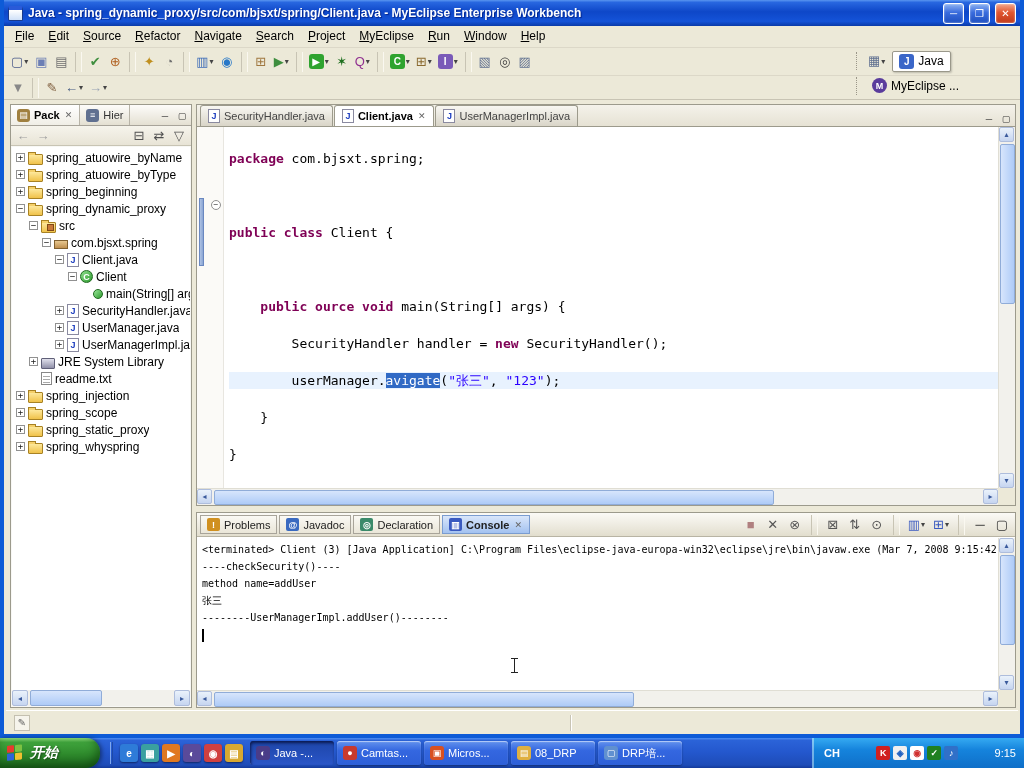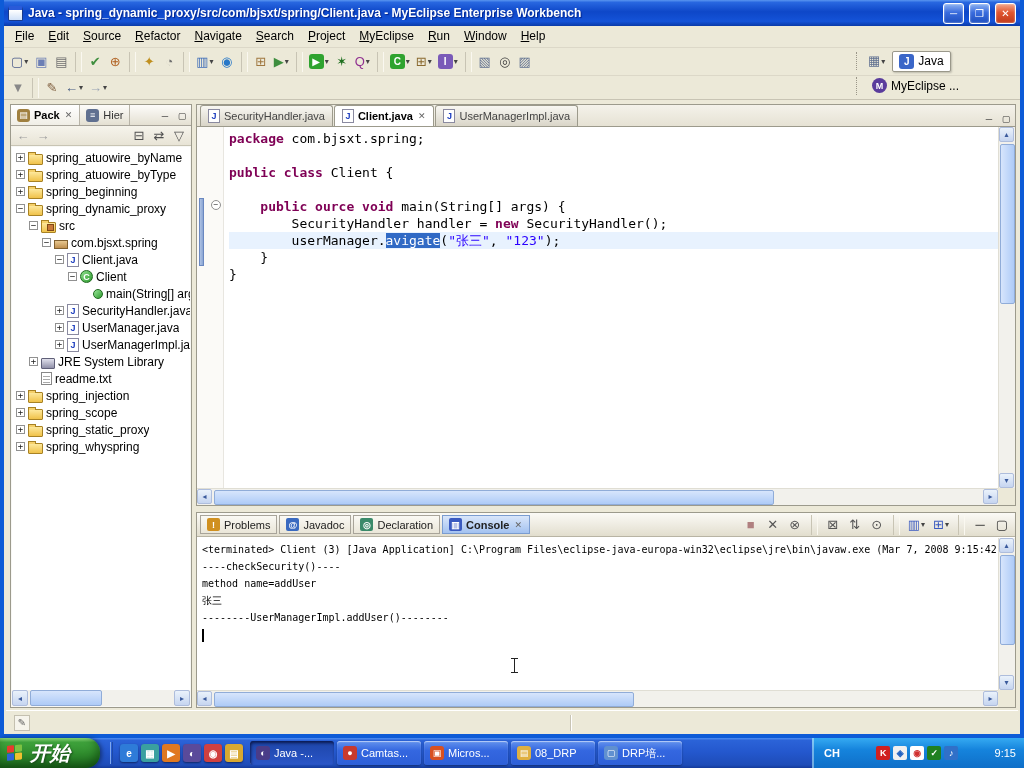--- a/index.html
+++ b/index.html
@@ -84,21 +84,21 @@
   .etabs{height:22px;display:flex;align-items:flex-end;background:linear-gradient(#F4F2EA,#E6E2D4);border-bottom:1px solid #9C9A8C;padding:0 0 0 3px;}
   .etab{height:21px;display:flex;align-items:center;gap:4px;padding:0 7px;font-size:11px;border:1px solid #9C9A8C;border-bottom:none;
     border-radius:3px 3px 0 0;background:linear-gradient(#F8F7F2,#D9D5C8);margin-right:1px;color:#444;white-space:nowrap;}
   .etab.active{background:#FFFFFF;color:#000;font-weight:bold;}
   .editor-body{position:absolute;top:22px;left:0;right:17px;bottom:17px;display:flex;background:#fff;overflow:hidden;}
   .gutter{width:27px;background:#FBFAF7;border-right:1px solid #E8E6E0;position:relative;flex:none;}
   .range-bar{position:absolute;left:2px;top:71px;width:5px;height:68px;background:linear-gradient(90deg,#AEC2E4,#8BA6D4);border:1px solid #6A88C0;}
   .fold-icon{position:absolute;right:2px;top:73px;width:10px;height:10px;border:1px solid #909090;border-radius:50%;background:#fff;
     font:8px/8px "DejaVu Sans Mono",monospace;text-align:center;color:#444;}
   .code{flex:1;padding:3px 0 0 5px;font-family:"DejaVu Sans Mono","Liberation Mono",monospace;font-size:13px;overflow:hidden;}
-  .cline{height:17px;line-height:17px;white-space:pre;}
+  .cline{height:17px;line-height:17px;white-space:pre;margin-top:20px;}
   .tok-p{color:#000;}
   .tok-kw{color:var(--kw);font-weight:bold;}
   .tok-str{color:var(--str);}
   .tok-sel{background:var(--selbg);color:var(--selfg);}
 
   
   .sb-v{position:absolute;top:22px;right:0;width:17px;bottom:17px;background:#F2F1EC;border-left:1px solid #E0DED4;}
   .sb-h{position:absolute;left:0;right:17px;bottom:0;height:17px;background:#F2F1EC;border-top:1px solid #E0DED4;}
   .sb-corner{position:absolute;right:0;bottom:0;width:17px;height:17px;background:#ECE9D8;}
   .sb-btn{position:absolute;width:15px;height:15px;background:linear-gradient(#EAF2FB,#C6D5F0);border:1px solid #AEBDDC;border-radius:2px;
@@ -127,21 +127,21 @@
   
   .taskbar{position:absolute;left:0;bottom:0;width:1024px;height:30px;
     background:linear-gradient(180deg,#4E8DF2 0%,#2B63D8 8%,#2458CE 45%,#1E4CB8 90%,#143A9A 100%);}
   .start-btn{position:absolute;left:0;top:0;height:30px;width:100px;border-radius:0 14px 14px 0;
     background:linear-gradient(180deg,#8FDC7C 0%,#3FA33C 14%,#2E8A2C 55%,#1F6A1F 100%);
     display:flex;align-items:center;gap:6px;padding:0 12px 0 7px;box-shadow:inset -3px -4px 10px rgba(0,40,0,.45),2px 0 4px rgba(0,0,0,.4);}
   .start-flag{width:17px;height:16px;display:grid;grid-template-columns:7px 7px;grid-template-rows:7px 7px;gap:1px;transform:skewY(-6deg);}
   .start-flag i{display:block;border-radius:1px;}
   .start-flag i:nth-child(1){background:#E83A2E;} .start-flag i:nth-child(2){background:#7DC242;}
   .start-flag i:nth-child(3){background:#2E64D8;} .start-flag i:nth-child(4){background:#F0C030;}
-  .start-label{color:#fff;font-weight:bold;font-style:italic;font-size:20px;text-shadow:1px 1px 2px #1A4A1A;}
+  .start-label{color:#fff;font-weight:bold;font-style:italic;font-size:14px;text-shadow:1px 1px 2px #1A4A1A;}
   .ql-handle{width:3px;height:22px;border-left:1px solid #7FA8F0;border-right:1px solid #1E4AA8;margin:0 4px;}
   .quick-launch{position:absolute;left:102px;top:0;height:30px;display:flex;align-items:center;gap:3px;padding:0 4px;}
   .ql-icon{width:18px;height:18px;border-radius:3px;display:inline-flex;align-items:center;justify-content:center;color:#fff;font:bold 10px "Liberation Sans",sans-serif;box-shadow:0 1px 2px rgba(0,0,20,.5);}
   .task-buttons{position:absolute;left:250px;right:214px;top:0;height:30px;display:flex;align-items:center;gap:3px;overflow:hidden;}
   .task{display:flex;align-items:center;gap:4px;padding:0 6px;width:84px;height:24px;border-radius:3px;flex:none;
     background:linear-gradient(180deg,#6493EE,#3467E0 40%,#2D5FD8);box-shadow:inset 0 1px 1px rgba(255,255,255,.55),0 1px 2px rgba(0,0,0,.35);
     color:#fff;font-size:11px;white-space:nowrap;overflow:hidden;}
   .task.active{background:linear-gradient(180deg,#1D45A8,#2A56C8);box-shadow:inset 1px 2px 3px rgba(0,0,30,.65);}
   .task .tile{width:14px;height:14px;font-size:9px;}
   .tray{position:absolute;right:0;top:0;width:212px;height:30px;display:flex;align-items:center;gap:5px;padding:0 8px 0 10px;

